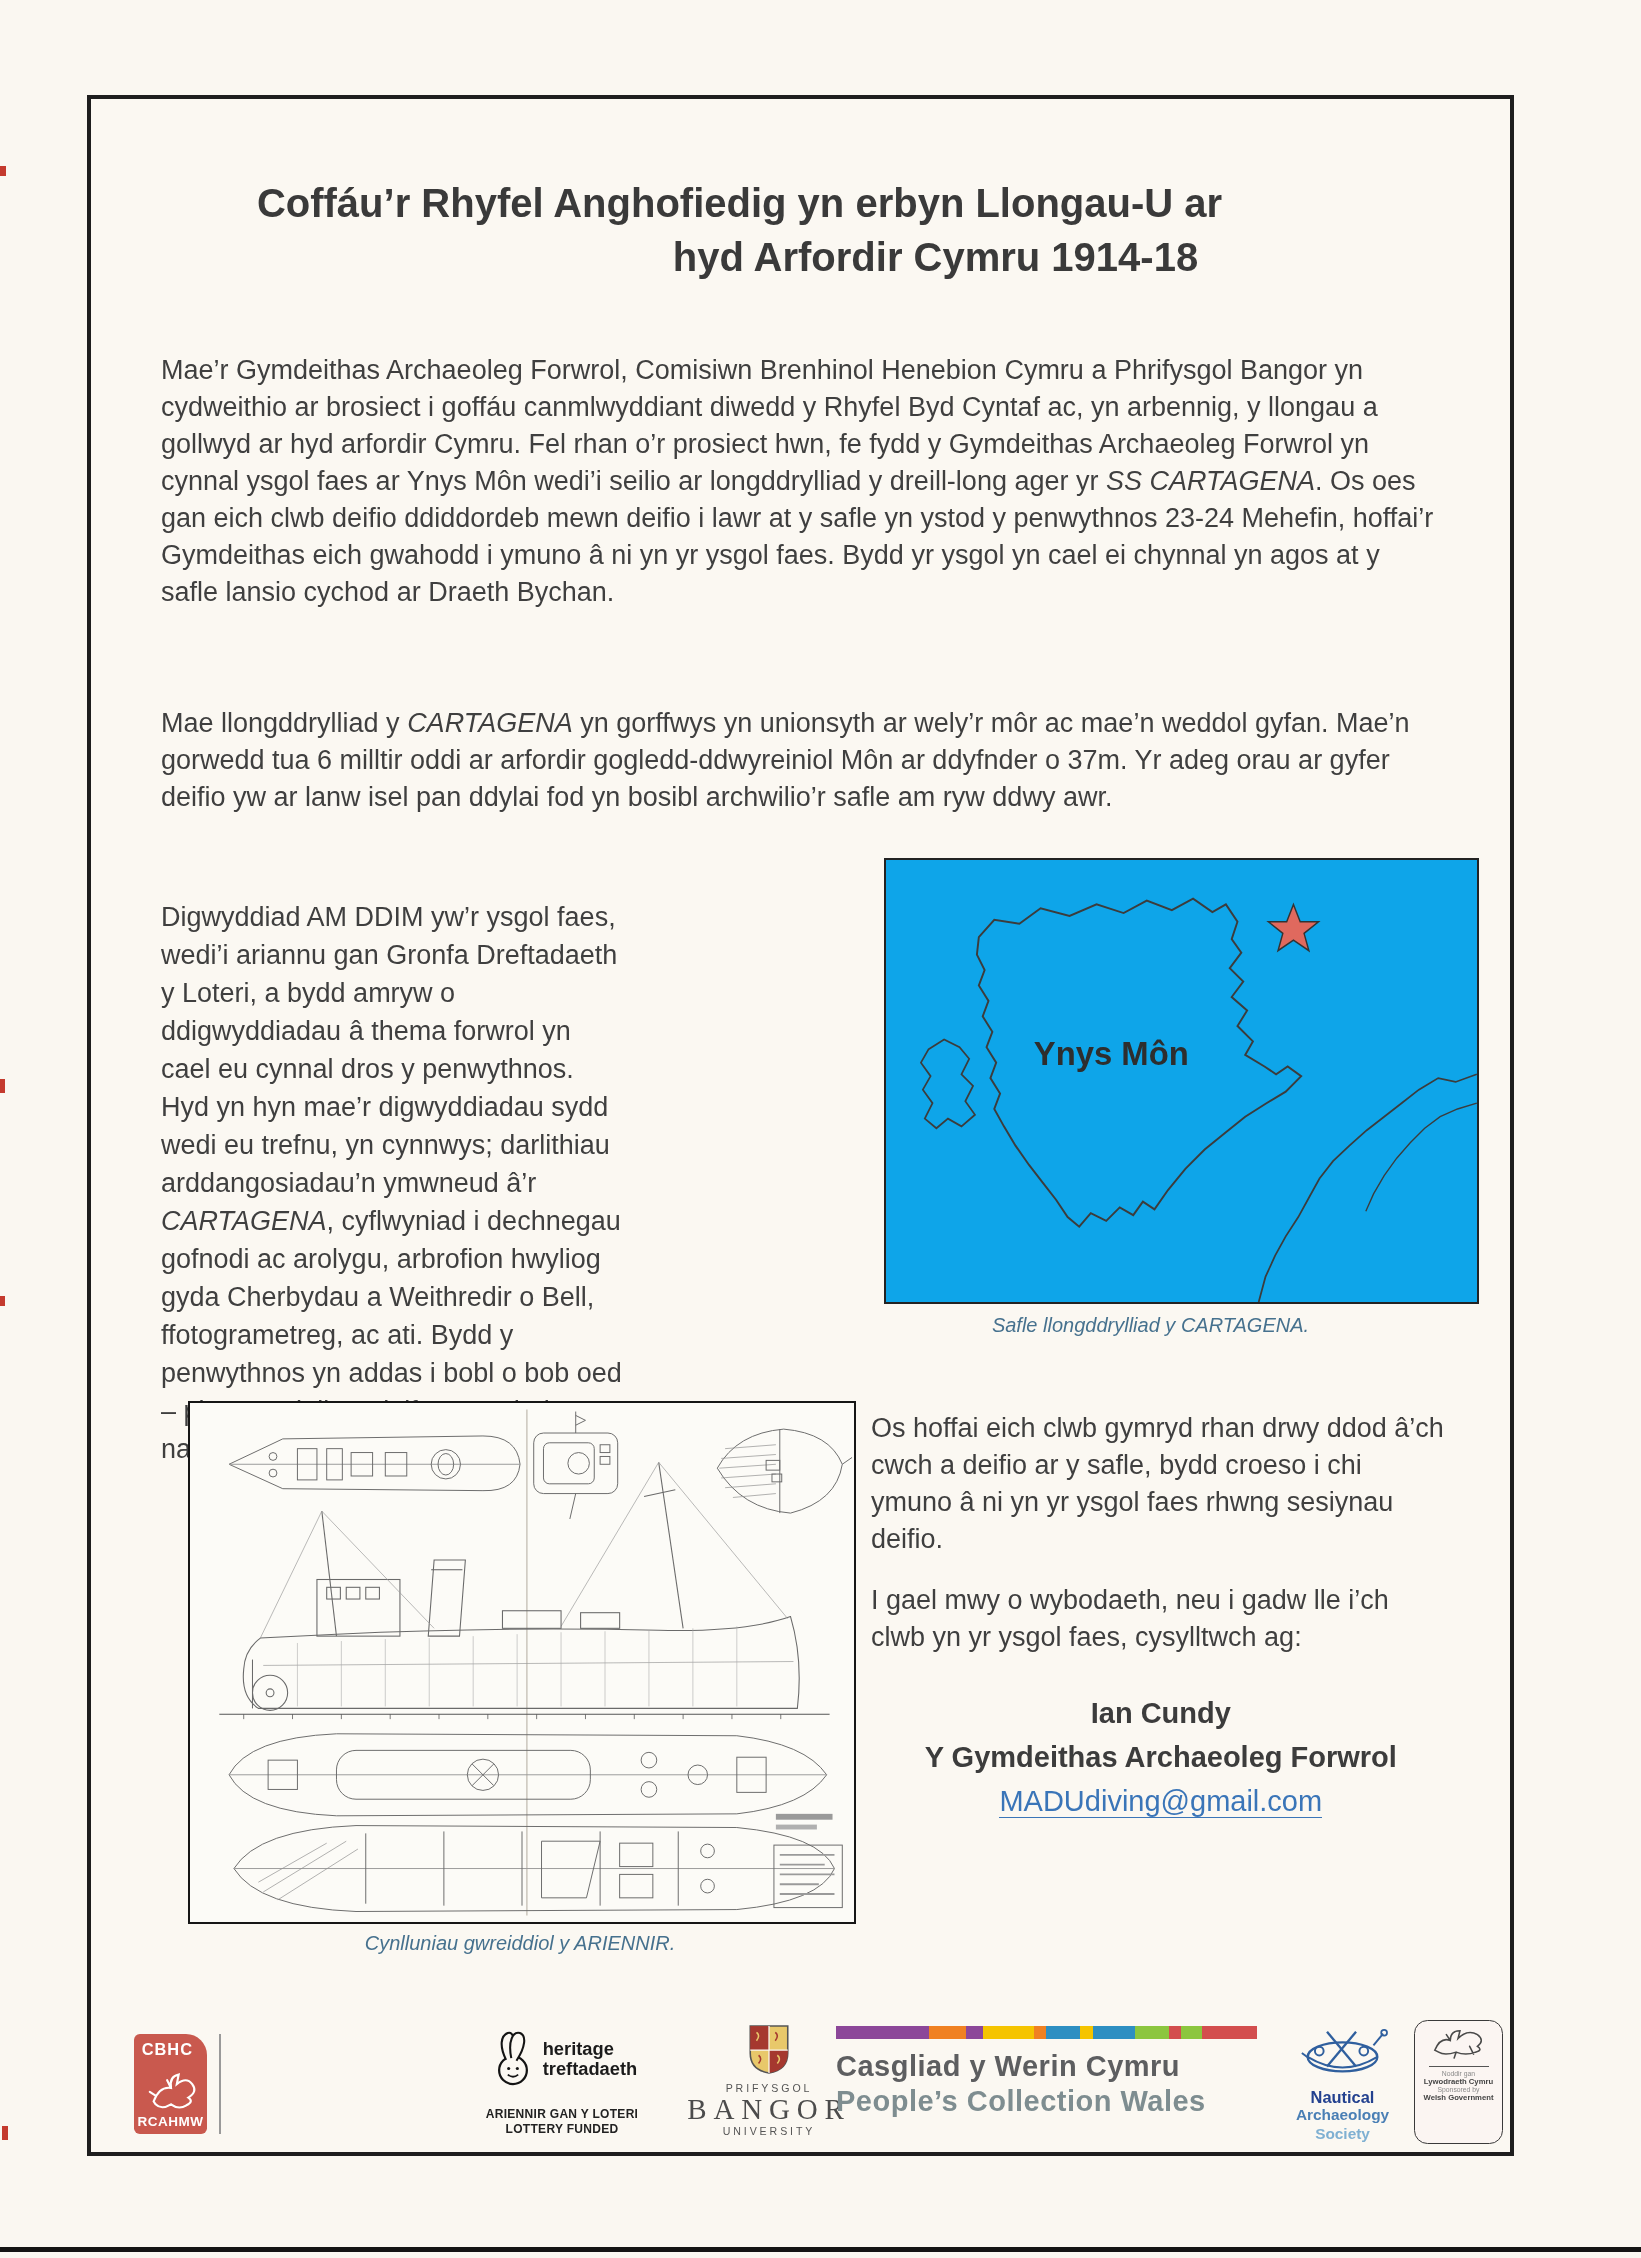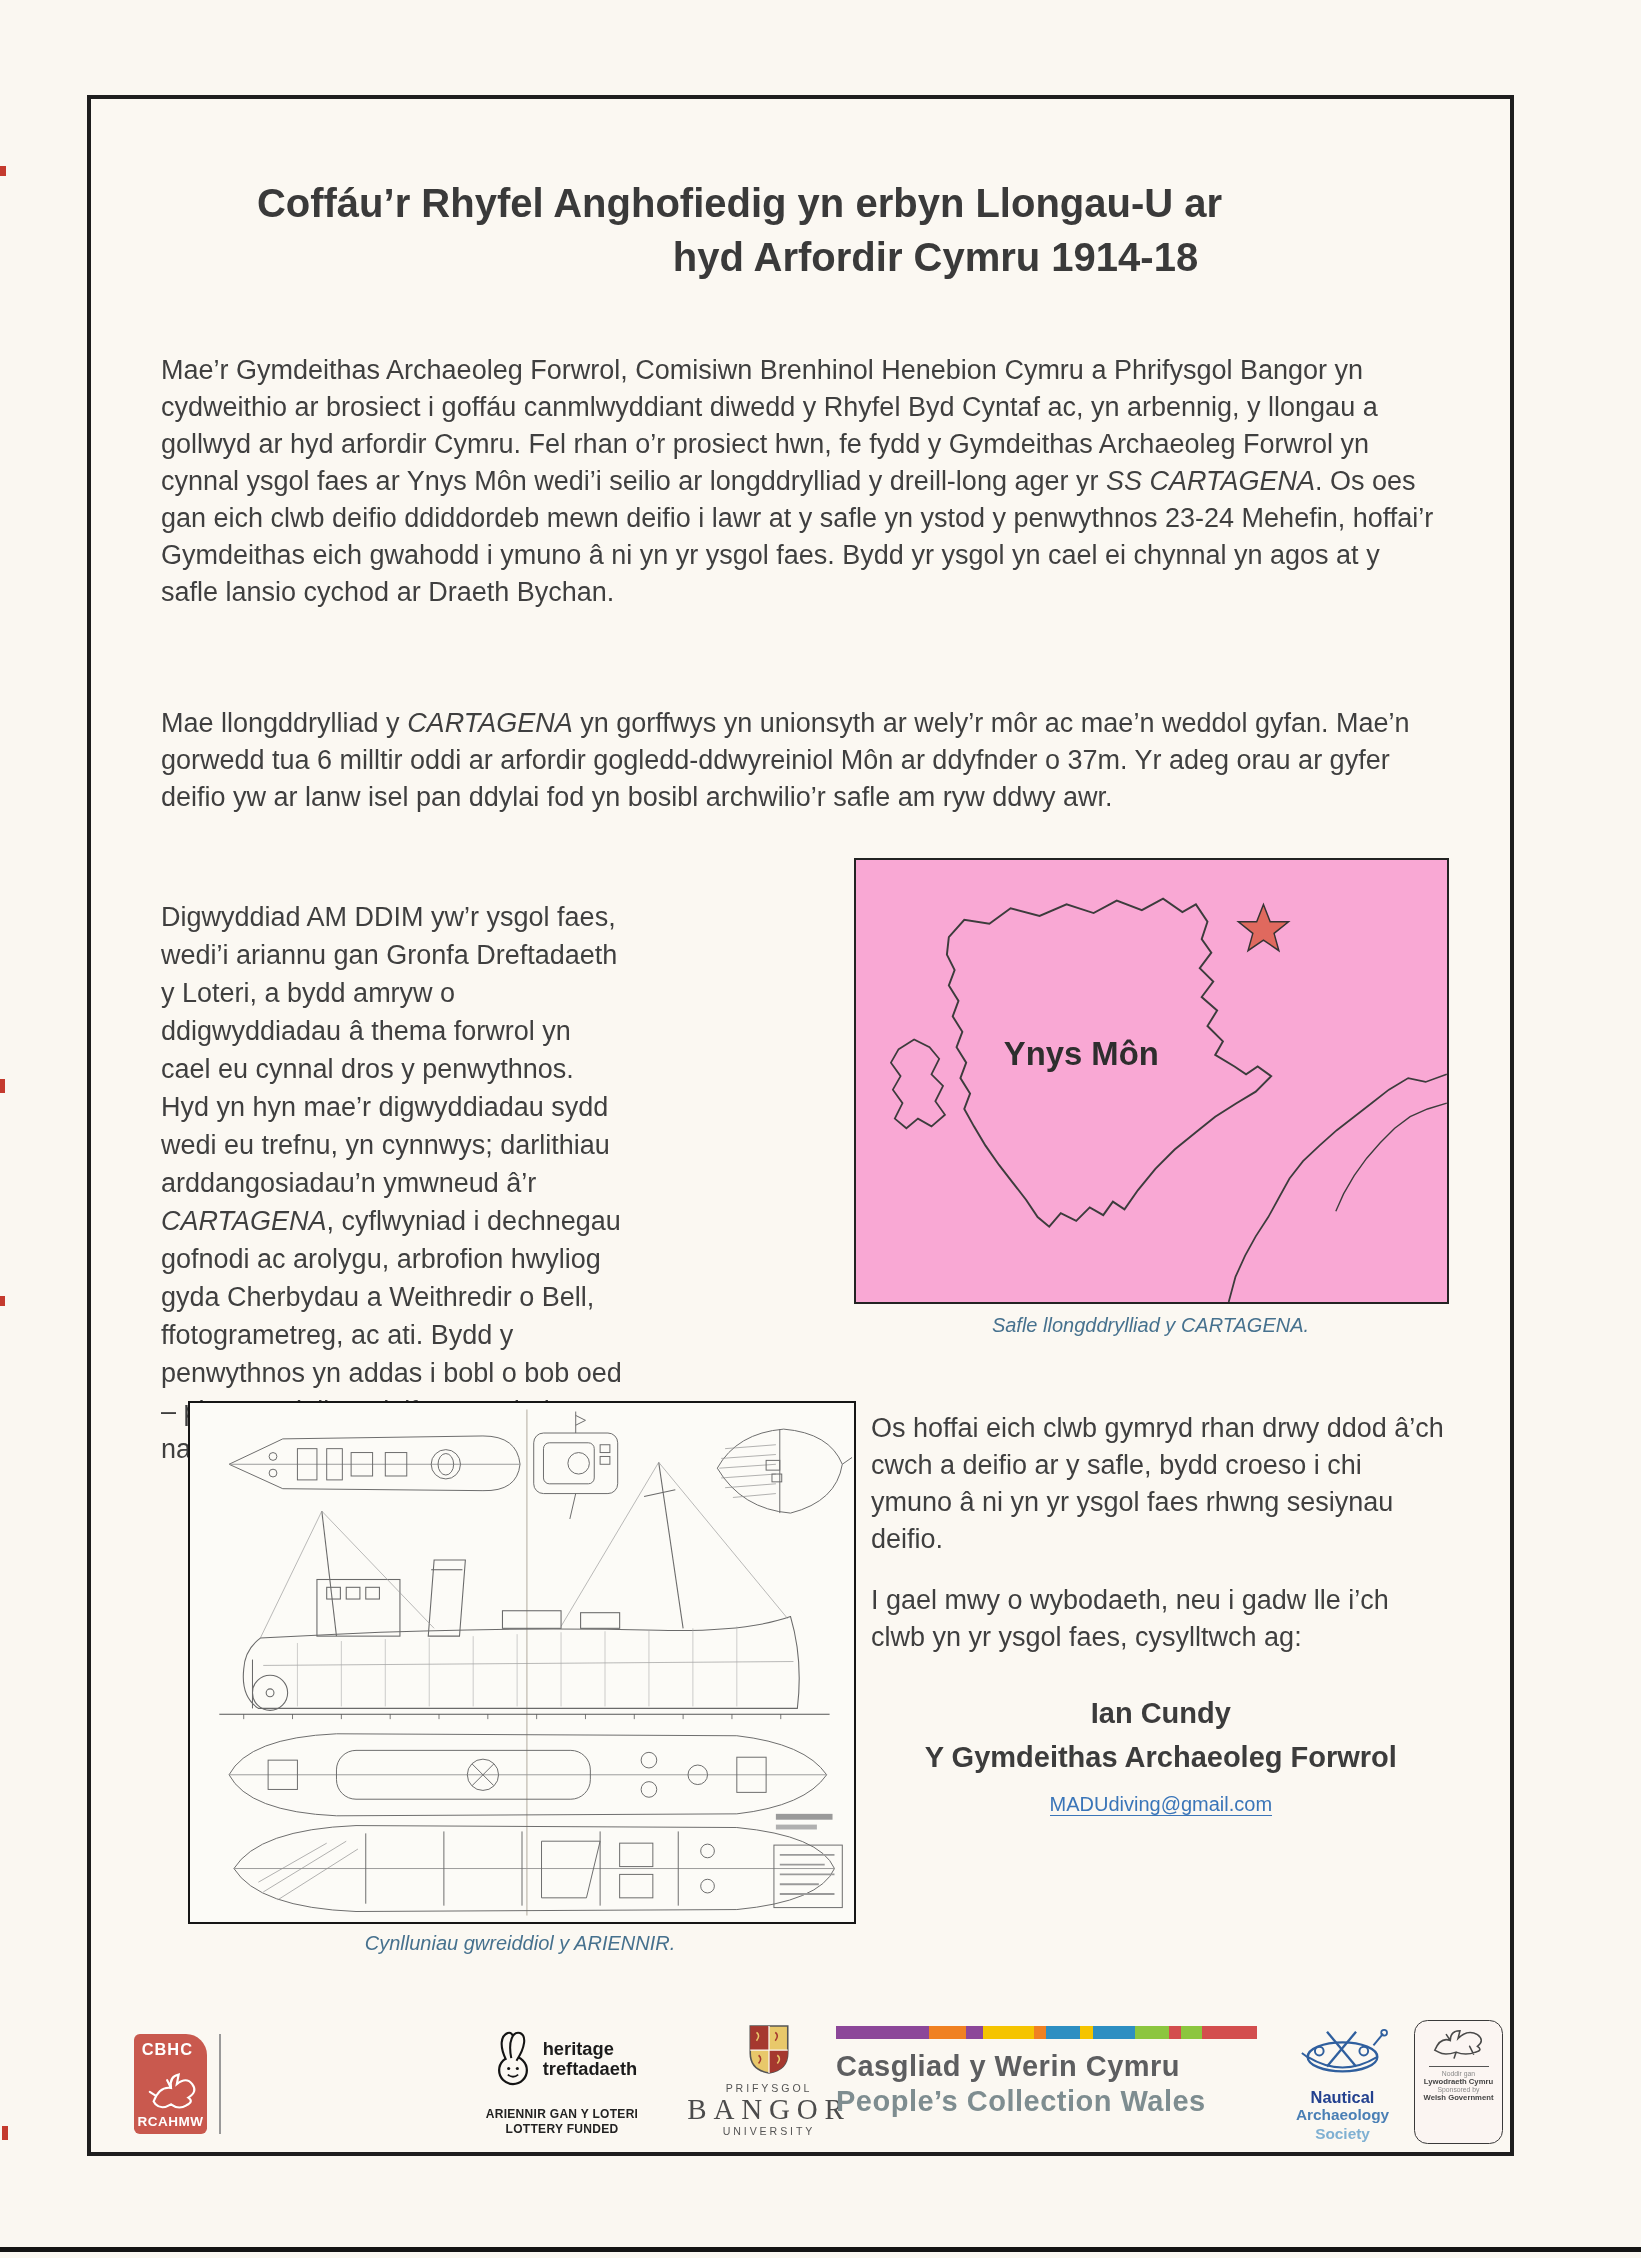--- a/index.html
+++ b/index.html
@@ -15,37 +15,37 @@
     border:4.8px solid #1e1e1e;background:#fbf8f2;
   }
   .title{position:absolute;top:77px;left:0;width:1419px;text-align:center;
     font-weight:bold;color:#3a3a3a;font-size:40px;line-height:54px;}
   .title .l1{position:relative;left:-61px;display:block;}
   .title .l2{position:relative;left:135px;display:block;}
   .bodytext{font-size:27px;line-height:37px;color:#3f3f3f;}
   .p1{position:absolute;left:70px;top:226px;width:1273px;}
   .p2{position:absolute;left:70px;top:579px;width:1273px;}
   .leftcol{position:absolute;left:70px;top:772px;width:465px;line-height:38px;}
-  .mapbox{position:absolute;left:763px;top:759px;width:591px;height:442px;
-    border:2.9px solid #232323;background:#f9a8d4;}
+  .mapbox{position:absolute;left:793px;top:759px;width:591px;height:442px;
+    border:2.9px solid #232323;background:#0ea5e9;}
   .mapbox svg{width:100%;height:100%;display:block;}
   .caption{font-style:italic;font-size:20px;color:#46718e;}
   .map-caption{position:absolute;left:761px;top:1215px;width:597px;text-align:center;}
   .plansbox{position:absolute;left:97px;top:1302px;width:664px;height:519px;
     border:2.9px solid #161616;background:#fcfbf7;}
   .plansbox svg{width:100%;height:100%;display:block;}
   .plans-caption{position:absolute;left:97px;top:1833px;width:664px;text-align:center;}
   .rightcol{position:absolute;left:780px;top:1311px;width:579px;}
   .rightcol p{margin:0 0 0 0;}
   .rightcol .rp1{margin-bottom:24px;}
   .contact{margin-top:35px;text-align:center;font-weight:bold;font-size:29px;
     line-height:44px;color:#3c3c3c;width:541px;margin-left:19.3px;}
   .contact .org{display:block;}
   a.email{color:#3a75b8;font-weight:normal;text-decoration:none;
-    border-bottom:1.9px solid #3a75b8;font-size:20px;}
+    border-bottom:1.9px solid #3a75b8;font-size:29px;}
   
   .rcahmw-box{position:absolute;left:43px;top:1935px;width:73px;height:100px;
     background:#c9594e;border-radius:5.8px 21px 5.8px 5.8px;color:#fff;text-align:center;}
   .rcahmw-box .acr-top{font-size:16.4px;font-weight:bold;letter-spacing:1px;margin-top:5.8px;text-align:left;padding-left:7.7px;}
   .rcahmw-box .acr-bot{font-size:13.5px;font-weight:bold;letter-spacing:0.5px;position:absolute;bottom:4.8px;width:100%;}
   .rcahmw-box svg{position:absolute;left:7.7px;top:25px;}
   .rc-sep{position:absolute;left:128px;top:1935px;width:1.9px;height:100px;background:#9a9a9a;}
   .rc-text{position:absolute;left:141px;top:1933px;width:338px;}
   .rc-managed{font-size:12.6px;color:#8d8d8d;letter-spacing:0.5px;}
   .rc-cy1{font-size:17.4px;font-weight:bold;color:#636363;margin-top:8.7px;}

